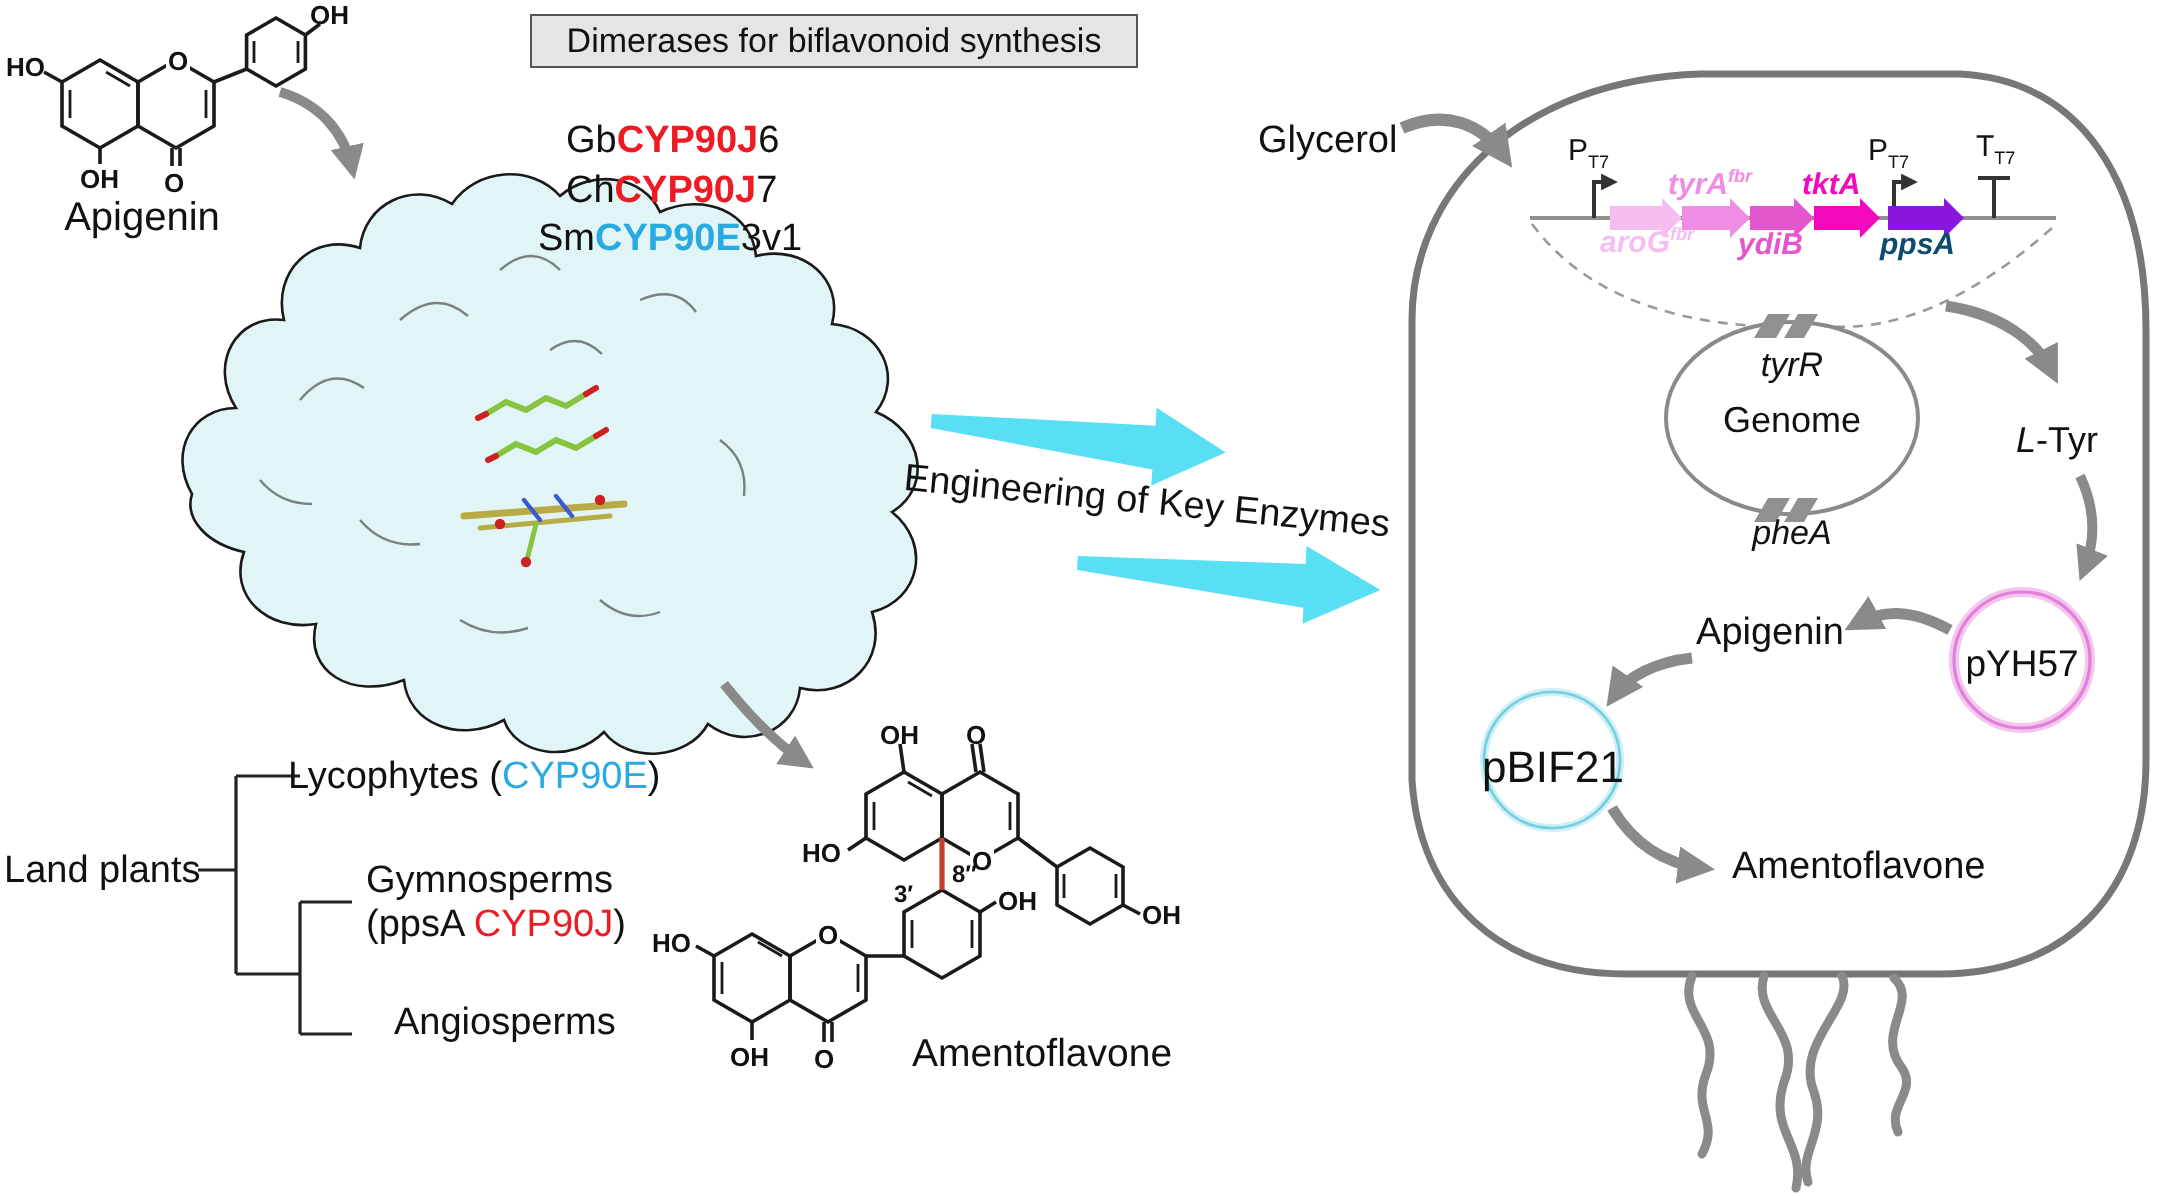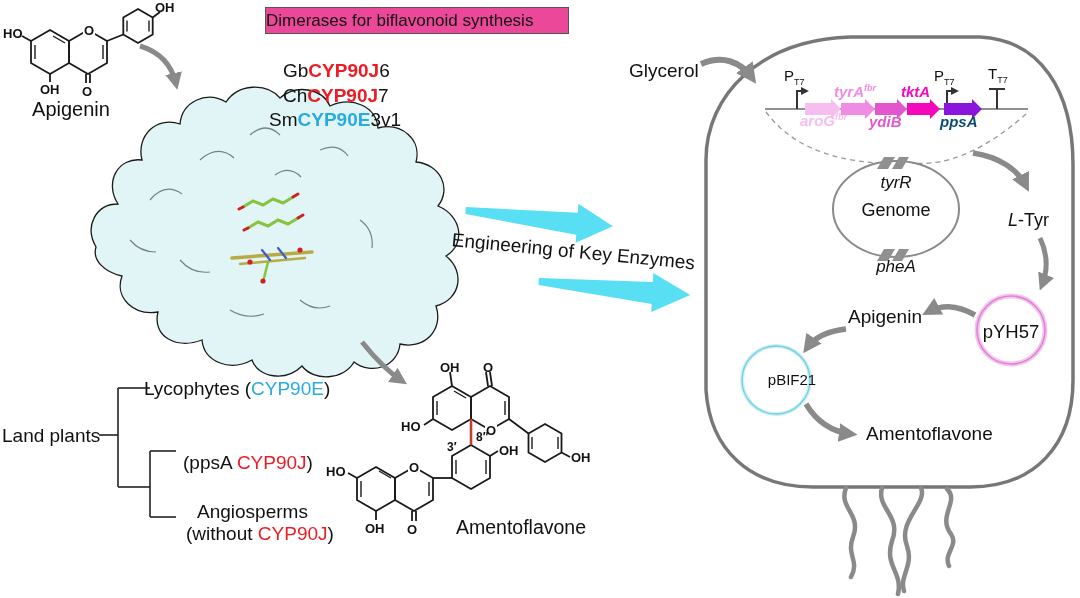--- a/index.html
+++ b/index.html
@@ -11,21 +11,21 @@
   .t17{font-size:17px;}
   .chem{font-size:13px;font-weight:bold;line-height:1;}
   .bgw{background:#fff;padding:0 1px;}
   .small-chem{font-size:12px;font-weight:bold;line-height:1;}
   .red{color:#ed1c24;font-weight:bold;}
   .blue{color:#29abe2;font-weight:bold;}
   .red-n{color:#ed1c24;}
   .blue-n{color:#29abe2;}
   .ital{font-style:italic;}
   .title-box{position:absolute;left:265px;top:7px;width:302px;height:25px;
-    background:#ec4899;border:1px solid #555;text-align:left;line-height:25px;
+    background:#e5e5e5;border:1px solid #555;text-align:center;line-height:25px;
     font-size:17px;color:#111;}
   .gene-lbl{position:absolute;font-size:15px;font-style:italic;font-weight:bold;line-height:1;}
   .gene-lbl sup{font-size:9px;font-style:italic;}
   .c-aroG{color:#f5bdf0;} .c-tyrA{color:#f08ce3;} .c-ydiB{color:#e356ce;}
   .c-tktA{color:#f308bb;} .c-ppsA{color:#0c4a6e;}
   .pt7{font-size:15px;line-height:1;color:#111;}
   .pt7 sub{font-size:9px;}
   .rot{transform-origin:top left;}
   svg{position:absolute;left:0;top:0;}
 </style>
@@ -231,23 +231,23 @@
 <div class="lbl chem bgw" style="left:83px;top:24px;">O</div>
 <div class="lbl chem" style="left:155px;top:1px;">OH</div>
 <div class="lbl" style="left:25px;top:98px;width:92px;text-align:center;font-size:20px;">Apigenin</div>
 
 <div class="lbl t19" style="left:283px;top:60px;"><span>Gb</span><span class="red">CYP90J</span><span>6</span></div>
 <div class="lbl t19" style="left:283px;top:85px;"><span>Ch</span><span class="red">CYP90J</span><span>7</span></div>
 <div class="lbl t19" style="left:269px;top:109px;"><span>Sm</span><span class="blue">CYP90E</span><span>3v1</span></div>
 
 <div class="lbl t19" style="left:2px;top:425px;width:94px;text-align:right;">Land plants</div>
 <div class="lbl t19" style="left:144px;top:378px;"><span>Lycophytes (</span><span class="blue-n">CYP90E</span><span>)</span></div>
+<div class="lbl t19" style="left:183px;top:430px;">Gymnosperms</div>
 <div class="lbl t19" style="left:183px;top:452px;"><span>(ppsA </span><span class="red-n">CYP90J</span><span>)</span></div>
 <div class="lbl t19" style="left:197px;top:501px;">Angiosperms</div>
-<div class="lbl t19" style="left:186px;top:523px;"><span>(without </span><span class="red-n">CYP90J</span><span>)</span></div>
 
 <div class="lbl t19 rot" style="left:453px;top:229px;transform:rotate(5.5deg);">Engineering of Key Enzymes</div>
 
 <div class="lbl chem" style="left:440px;top:361px;">OH</div>
 <div class="lbl chem" style="left:483px;top:361px;">O</div>
 <div class="lbl chem" style="left:401px;top:420px;">HO</div>
 <div class="lbl chem bgw" style="left:485px;top:424px;">O</div>
 <div class="lbl small-chem" style="left:476px;top:431px;">8″</div>
 <div class="lbl small-chem" style="left:447px;top:441px;">3′</div>
 <div class="lbl chem" style="left:499px;top:444px;">OH</div>
@@ -271,16 +271,16 @@
 <div class="gene-lbl c-ppsA" style="left:940px;top:114px;"><span>ppsA</span><sup></sup></div>
 
 <div class="lbl t17 ital" style="left:856px;top:173px;width:80px;text-align:center;">tyrR</div>
 <div class="lbl t18" style="left:846px;top:200px;width:100px;text-align:center;">Genome</div>
 <div class="lbl t17 ital" style="left:856px;top:257px;width:80px;text-align:center;">pheA</div>
 
 <div class="lbl t18" style="left:1008px;top:210px;"><span class="ital">L</span><span>-Tyr</span></div>
 
 <div class="lbl t19" style="left:840px;top:306px;width:90px;text-align:center;">Apigenin</div>
 <div class="lbl" style="left:976px;top:321px;width:70px;text-align:center;font-size:18.5px;">pYH57</div>
-<div class="lbl" style="left:741px;top:371px;width:70px;text-align:center;font-size:15px;padding-left:16px;">pBIF21</div>
+<div class="lbl" style="left:741px;top:371px;width:70px;text-align:center;font-size:22px;">pBIF21</div>
 <div class="lbl t19" style="left:866px;top:423px;">Amentoflavone</div>
 
 </div>
 
 </body></html>

